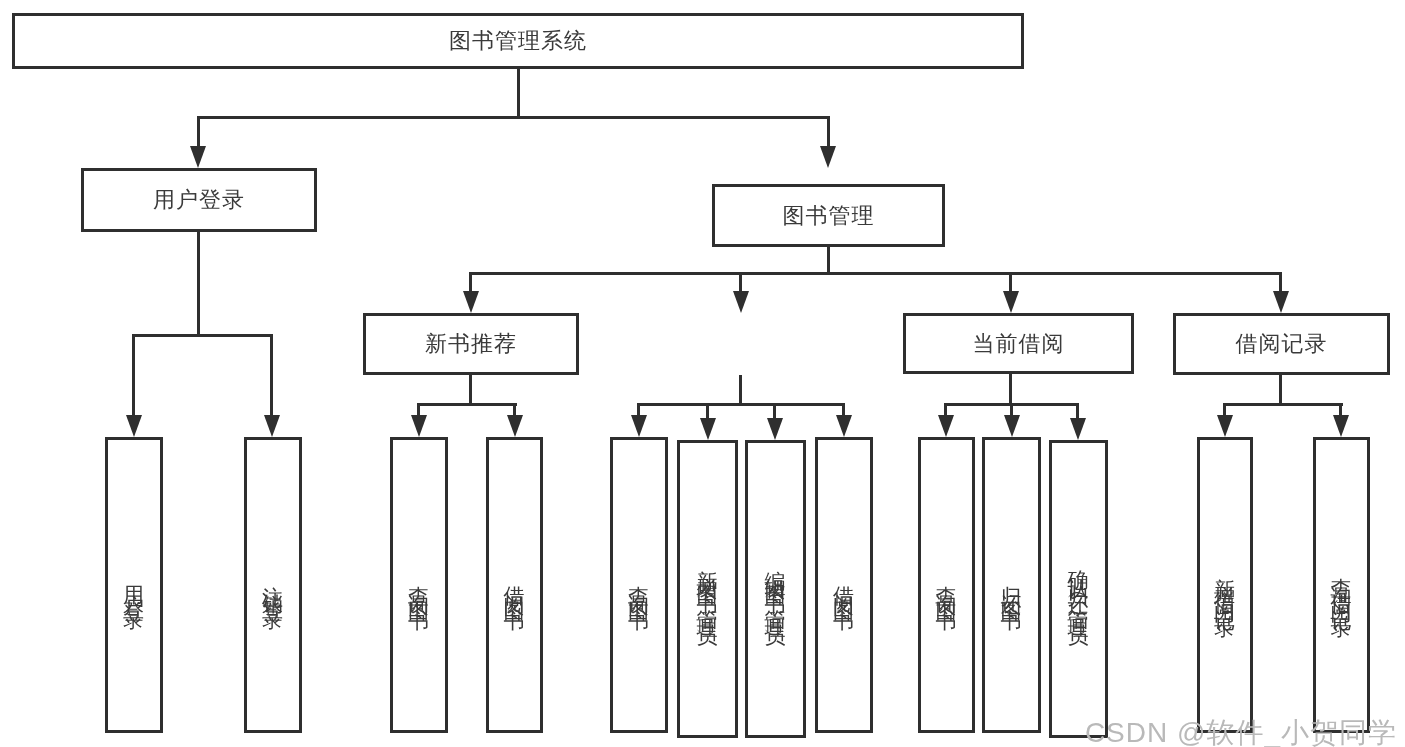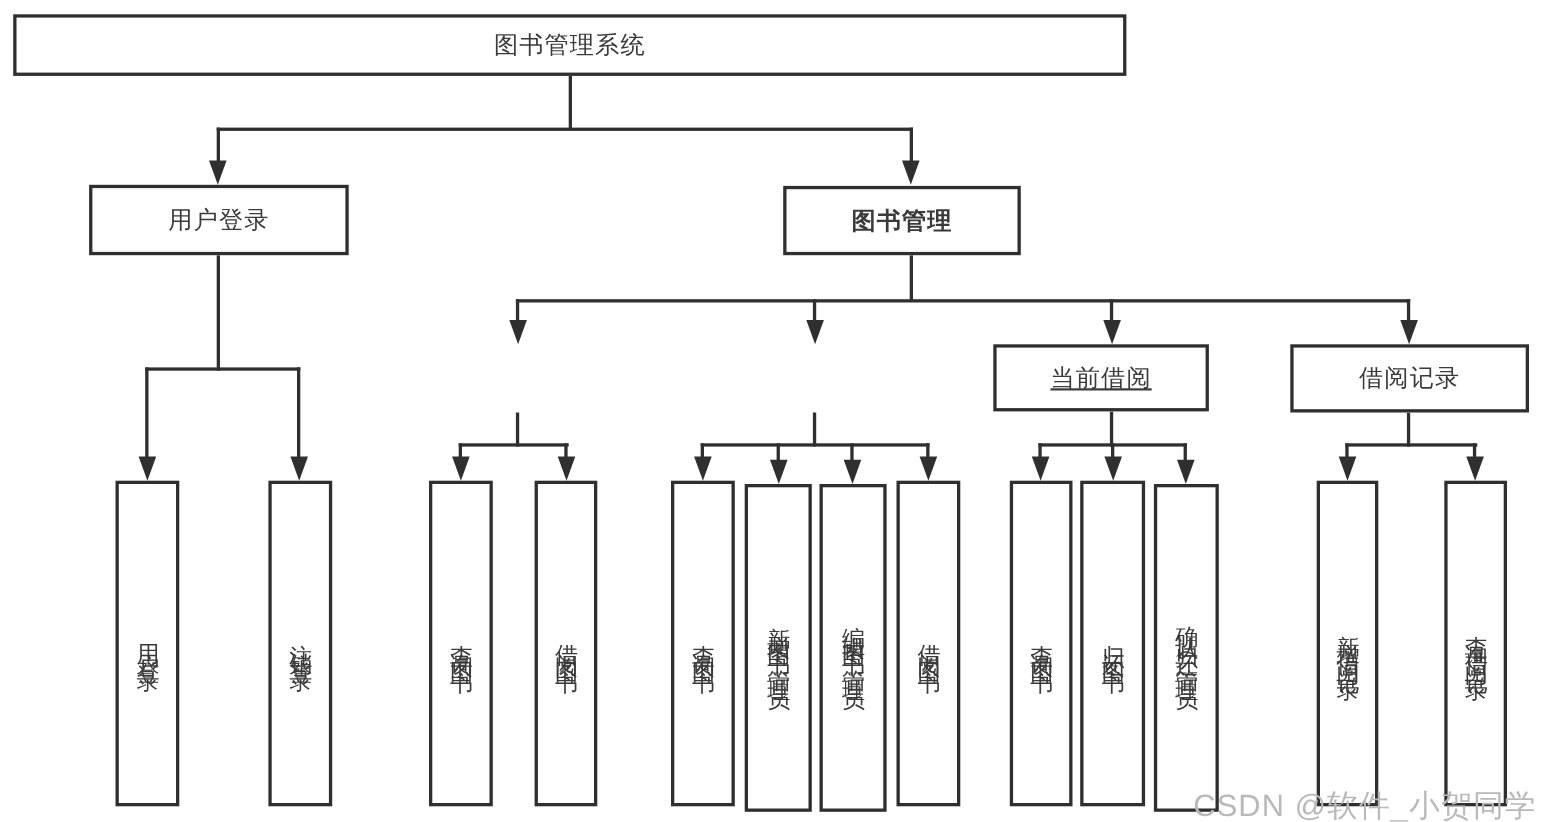--- a/index.html
+++ b/index.html
@@ -48,23 +48,24 @@
   }
 </style>
 </head>
 <body>
 
 <div id="canvas">
 
   <div class="node h" style="left:12px;top:13px;width:1012px;height:56px;">图书管理系统</div>
 
   <div class="node h" style="left:81px;top:168px;width:236px;height:64px;">用户登录</div>
-  <div class="node h" style="left:712px;top:169px;width:216px;height:63px;font-weight:bold;">图书管理</div>
+  <div class="node h" style="left:712px;top:184px;width:233px;height:63px;">图书管理</div>
 
-  <div class="node h" style="left:903px;top:313px;width:196px;height:61px;text-decoration:underline;">当前借阅</div>
+  <div class="node h" style="left:363px;top:313px;width:216px;height:62px;">新书推荐</div>
+  <div class="node h" style="left:903px;top:313px;width:231px;height:61px;">当前借阅</div>
   <div class="node h" style="left:1173px;top:313px;width:217px;height:62px;">借阅记录</div>
 
   <div class="node v" style="left:105px;top:437px;width:58px;height:296px;">用户登录</div>
   <div class="node v" style="left:244px;top:437px;width:58px;height:296px;">注销登录</div>
 
   <div class="node v" style="left:390px;top:437px;width:58px;height:296px;">查询图书</div>
   <div class="node v" style="left:486px;top:437px;width:57px;height:296px;">借阅图书</div>
 
   <div class="node v" style="left:610px;top:437px;width:58px;height:296px;">查询图书</div>
   <div class="node v" style="left:677px;top:440px;width:61px;height:298px;">新增图书（管理员）</div>

